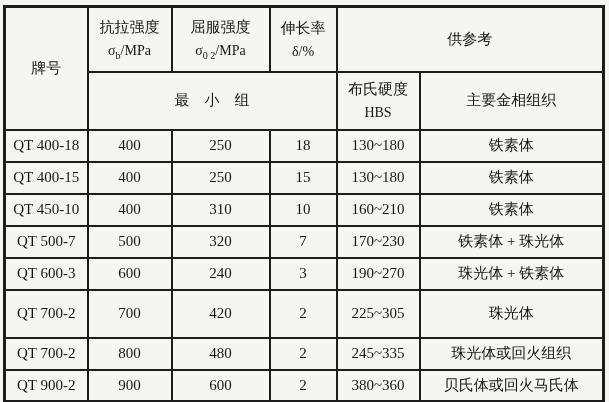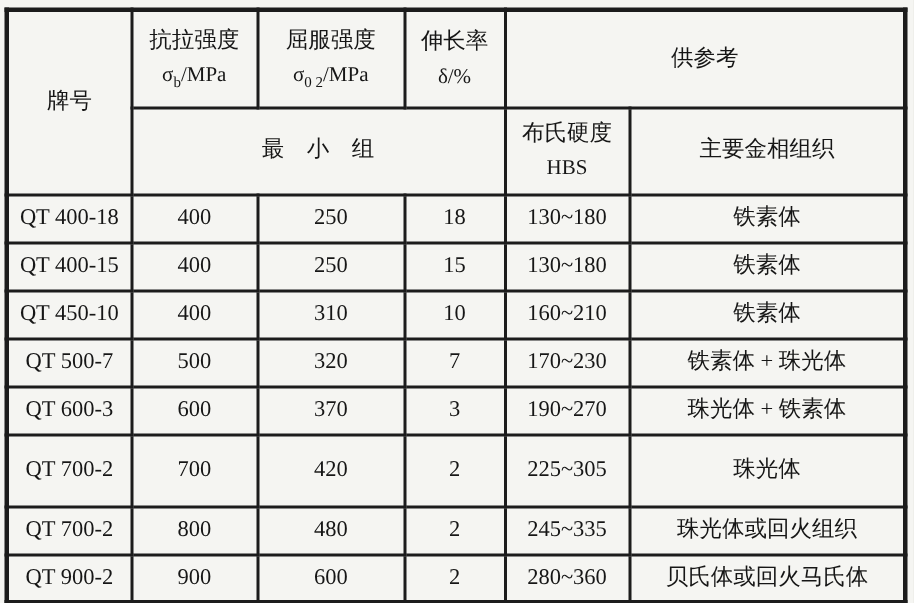--- a/index.html
+++ b/index.html
@@ -129,21 +129,21 @@
       <td class="grade-cell">QT 500-7</td>
       <td class="num-cell">500</td>
       <td class="num-cell">320</td>
       <td class="num-cell">7</td>
       <td class="num-cell">170~230</td>
       <td class="structure-cell">铁素体 + 珠光体</td>
     </tr>
     <tr style="height:32px">
       <td class="grade-cell">QT 600-3</td>
       <td class="num-cell">600</td>
-      <td class="num-cell">370</td>
+      <td class="num-cell">240</td>
       <td class="num-cell">3</td>
       <td class="num-cell">190~270</td>
       <td class="structure-cell">珠光体 + 铁素体</td>
     </tr>
     <tr style="height:48px">
       <td class="grade-cell">QT 700-2</td>
       <td class="num-cell">700</td>
       <td class="num-cell">420</td>
       <td class="num-cell">2</td>
       <td class="num-cell">225~305</td>
@@ -155,18 +155,18 @@
       <td class="num-cell">480</td>
       <td class="num-cell">2</td>
       <td class="num-cell">245~335</td>
       <td class="structure-cell">珠光体或回火组织</td>
     </tr>
     <tr style="height:32px">
       <td class="grade-cell">QT 900-2</td>
       <td class="num-cell">900</td>
       <td class="num-cell">600</td>
       <td class="num-cell">2</td>
-      <td class="num-cell">280~360</td>
+      <td class="num-cell">380~360</td>
       <td class="structure-cell">贝氏体或回火马氏体</td>
     </tr>
   </tbody>
     </table>
 </div>
 
 </body></html>

